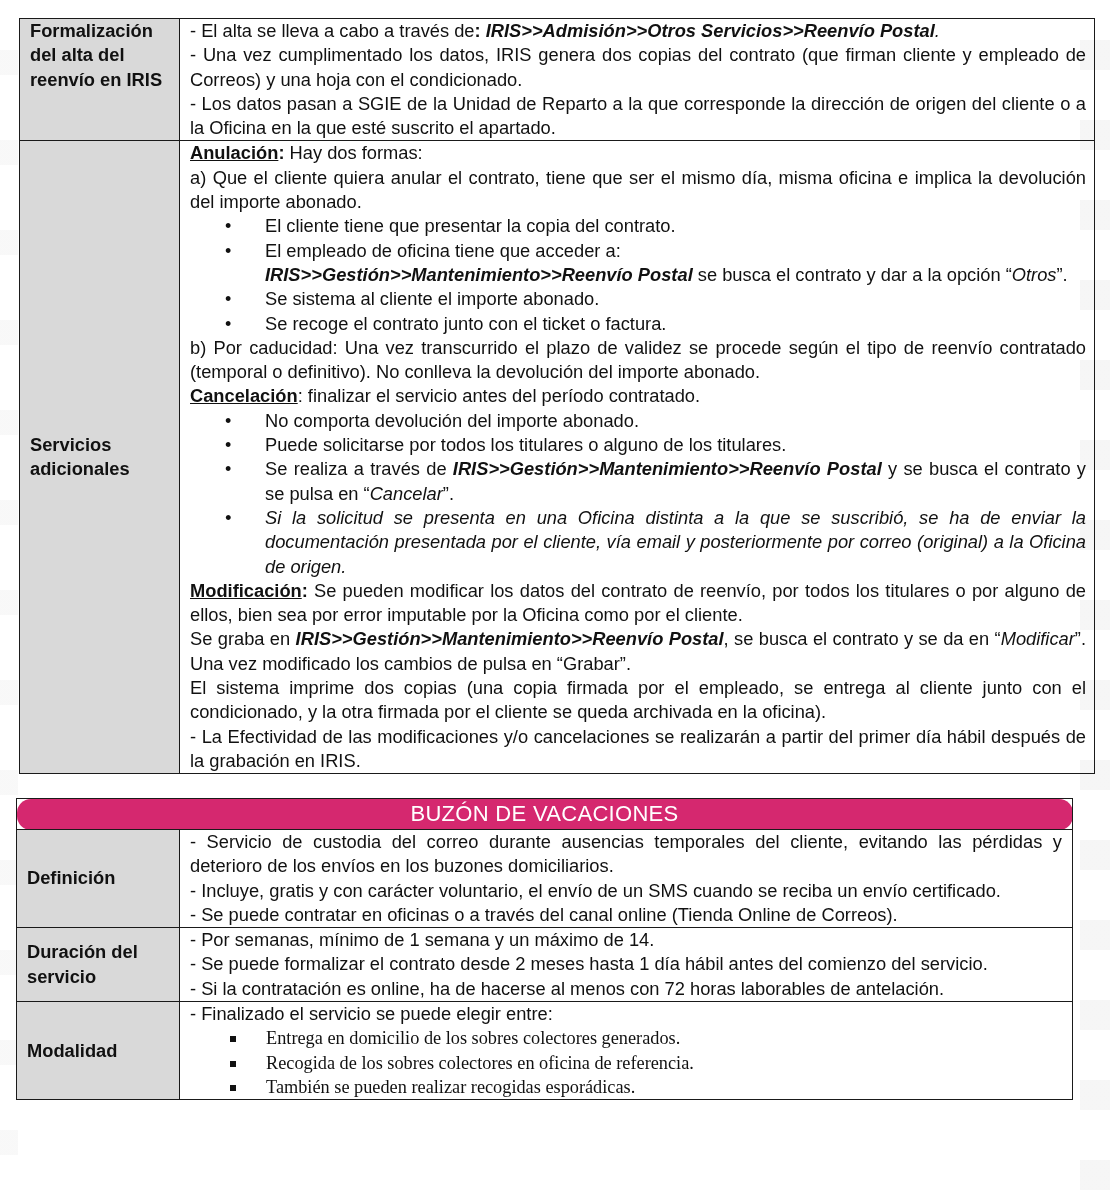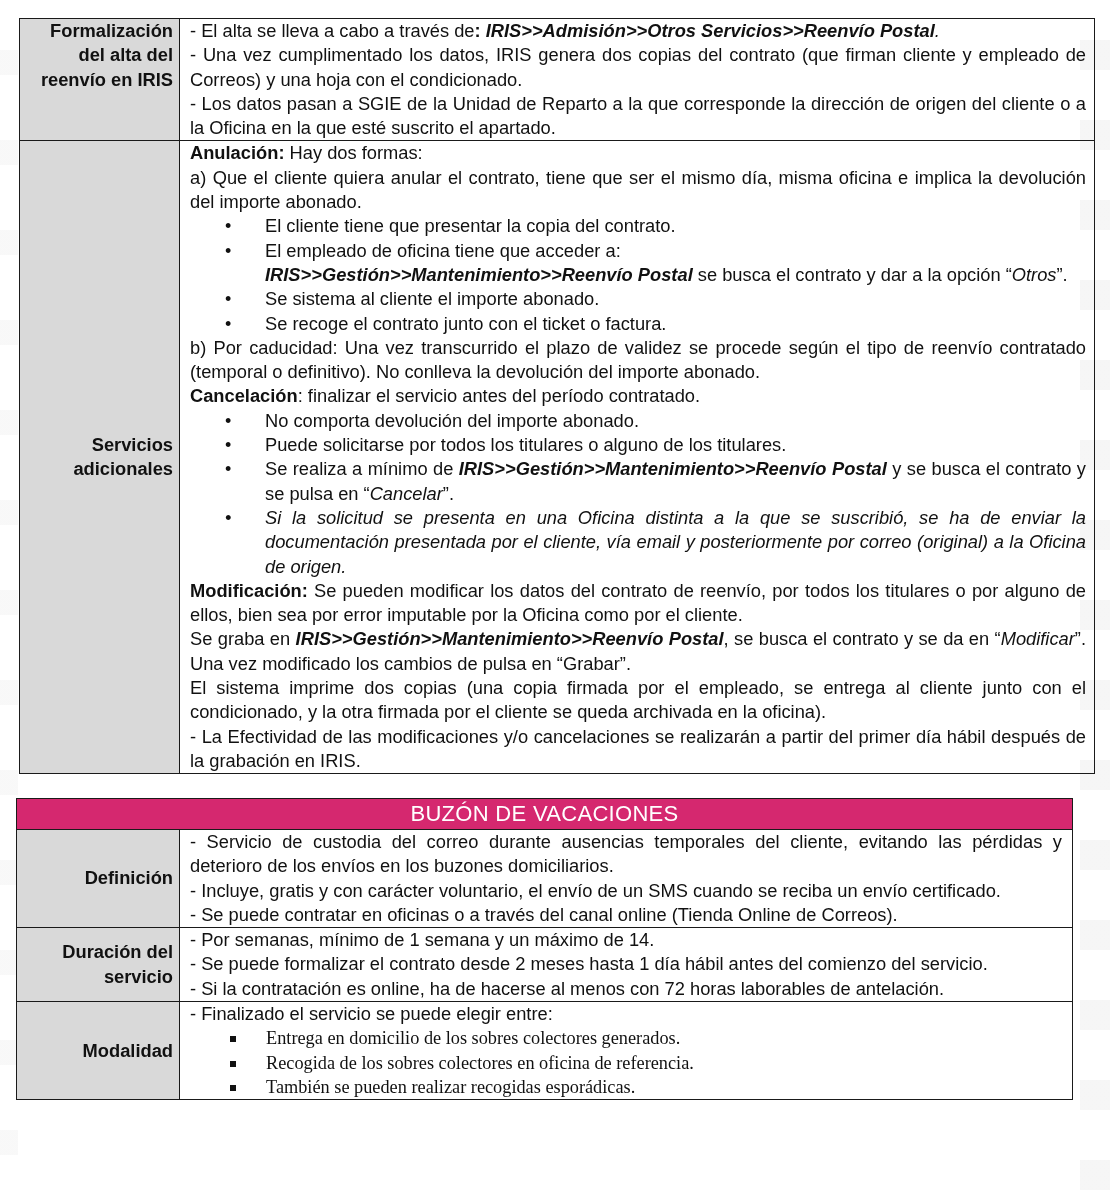--- a/index.html
+++ b/index.html
@@ -3,34 +3,34 @@
 <meta charset="utf-8">
 <style>
   html, body { margin: 0; padding: 0; background: #ffffff; }
   body { width: 1110px; height: 1194px; position: relative; overflow: hidden;
          font-family: "Liberation Sans", sans-serif; color: #111; }
   .watermark { position: absolute; right: 0; top: 0; width: 30px; height: 1194px;
                background: repeating-linear-gradient(180deg, #fff 0 40px, #f2f2f2 40px 70px, #fff 70px 80px); opacity: .7; }
   .watermark-left { position: absolute; left: 0; top: 0; width: 18px; height: 1194px;
                background: repeating-linear-gradient(180deg, #fff 0 50px, #f4f4f4 50px 75px, #fff 75px 90px); opacity: .6; }
   table { border-collapse: collapse; position: absolute; font-size: 18.3px; line-height: 24.3px; }
-  td { border: 1.5px solid #1a1a1a; vertical-align: top; padding: 0 4px 0 10px; text-align: right; }
+  td { border: 1.5px solid #1a1a1a; vertical-align: top; padding: 0 4px 0 10px; }
   td.label { background: #d9d9d9; font-weight: bold; vertical-align: middle; padding: 0 6px 0 10px; }
   #t1 { left: 19px; top: 18px; width: 1076px; }
   #t1 td.label { width: 143px; }
   #t1 td.content { padding: 0 8px 0 10px; text-align: justify; }
   #t1 td.label.top { vertical-align: top; padding-top: 0; }
   #t2 { left: 16px; top: 798px; width: 1057px; }
   #t2 td.label { width: 146px; }
   #t2 td.content { padding: 0 10px 0 10px; text-align: justify; }
   .section-header { background: #d5286f; color: #fff; text-align: center; font-weight: normal;
                     font-size: 22px; line-height: 30px; padding: 0; border: 1.5px solid #1a1a1a; letter-spacing: .3px; }
   .line { display: block; }
   .path { font-weight: bold; font-style: italic; }
-  .u { font-weight: bold; }
+  .u { font-weight: bold; text-decoration: underline; }
   ul { margin: 0; padding: 0; list-style: none; }
   li.bul { position: relative; padding-left: 75px; }
   li.bul::before { content: "•"; position: absolute; left: 35px; top: 0; font-size: 18px; }
   li.sq { position: relative; padding-left: 76px; font-family: Liberation Serif, serif; }
   li.sq::before { content: ""; position: absolute; left: 40px; top: 10px; width: 6px; height: 6px; background: #111; }
   .em { font-style: italic; }
 </style>
 </head>
 <body>
 
@@ -56,36 +56,36 @@
         <li class="bul">El cliente tiene que presentar la copia del contrato.</li>
         <li class="bul"><span>El empleado de oficina tiene que acceder a:</span><br><span class="path">IRIS&gt;&gt;Gestión&gt;&gt;Mantenimiento&gt;&gt;Reenvío Postal</span><span> se busca el contrato y dar a la opción “</span><span class="em">Otros</span><span>”.</span></li>
         <li class="bul">Se sistema al cliente el importe abonado.</li>
         <li class="bul">Se recoge el contrato junto con el ticket o factura.</li>
       </ul>
       <span class="line">b) Por caducidad: Una vez transcurrido el plazo de validez se procede según el tipo de reenvío contratado (temporal o definitivo). No conlleva la devolución del importe abonado.</span>
       <span class="line"><span class="u">Cancelación</span><span>: finalizar el servicio antes del período contratado.</span></span>
       <ul>
         <li class="bul">No comporta devolución del importe abonado.</li>
         <li class="bul">Puede solicitarse por todos los titulares o alguno de los titulares.</li>
-        <li class="bul"><span>Se realiza a mínimo de </span><span class="path">IRIS&gt;&gt;Gestión&gt;&gt;Mantenimiento&gt;&gt;Reenvío Postal</span><span> y se busca el contrato y se pulsa en “</span><span class="em">Cancelar</span><span>”.</span></li>
+        <li class="bul"><span>Se realiza a través de </span><span class="path">IRIS&gt;&gt;Gestión&gt;&gt;Mantenimiento&gt;&gt;Reenvío Postal</span><span> y se busca el contrato y se pulsa en “</span><span class="em">Cancelar</span><span>”.</span></li>
         <li class="bul" style="text-align:justify;font-style:italic;">Si la solicitud se presenta en una Oficina distinta a la que se suscribió, se ha de enviar la documentación presentada por el cliente, vía email y posteriormente por correo (original) a la Oficina de origen.</li>
       </ul>
       <span class="line"><span class="u">Modificación</span><b>:</b><span> Se pueden modificar los datos del contrato de reenvío, por todos los titulares o por alguno de ellos, bien sea por error imputable por la Oficina como por el cliente.</span></span>
       <span class="line"><span>Se graba en </span><span class="path">IRIS&gt;&gt;Gestión&gt;&gt;Mantenimiento&gt;&gt;Reenvío Postal</span><span>, se busca el contrato y se da en “</span><span class="em">Modificar</span><span>”. Una vez modificado los cambios de pulsa en “Grabar”.</span></span>
       <span class="line">El sistema imprime dos copias (una copia firmada por el empleado, se entrega al cliente junto con el condicionado, y la otra firmada por el cliente se queda archivada en la oficina).</span>
       <span class="line">- La Efectividad de las modificaciones y/o cancelaciones se realizarán a partir del primer día hábil después de la grabación en IRIS.</span>
     </td>
   </tr>
 </tbody>
   </table>
 
 <table id="t2">
   <tbody>
       <tr>
-    <td colspan="2" class="section-header" style="background: rgb(213, 40, 111);">BUZÓN DE VACACIONES</td>
+    <td colspan="2" class="section-header" style="background: rgb(213, 40, 111); border-radius: 14px;">BUZÓN DE VACACIONES</td>
   </tr>
   <tr>
     <td class="label">Definición</td>
     <td class="content">
       <span class="line">- Servicio de custodia del correo durante ausencias temporales del cliente, evitando las pérdidas y deterioro de los envíos en los buzones domiciliarios.</span>
       <span class="line">- Incluye, gratis y con carácter voluntario, el envío de un SMS cuando se reciba un envío certificado.</span>
       <span class="line">- Se puede contratar en oficinas o a través del canal online (Tienda Online de Correos).</span>
     </td>
   </tr>
   <tr>

